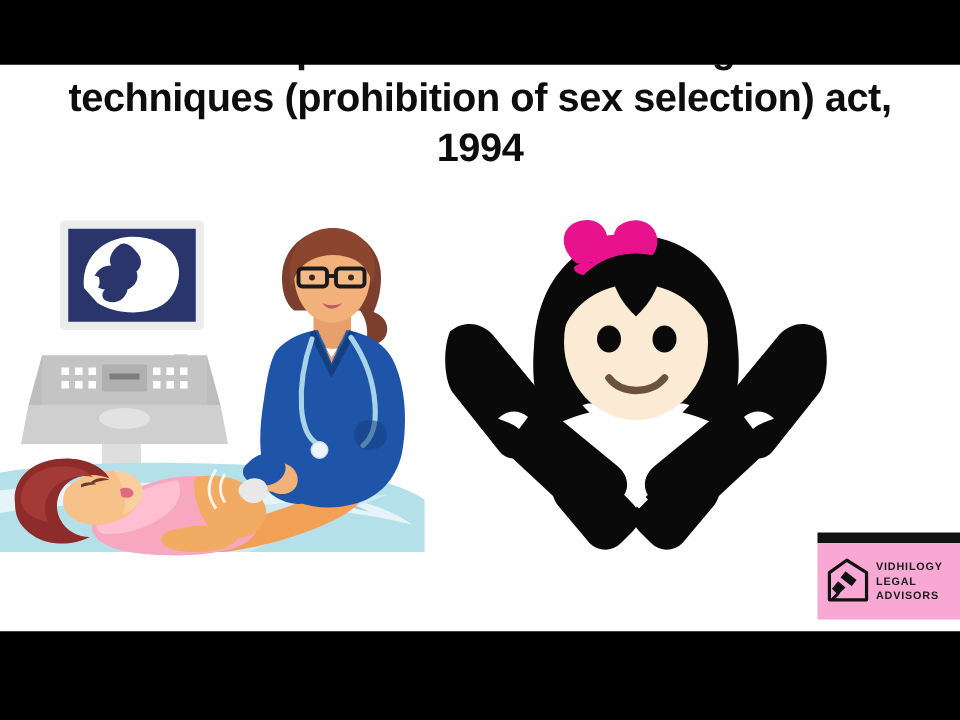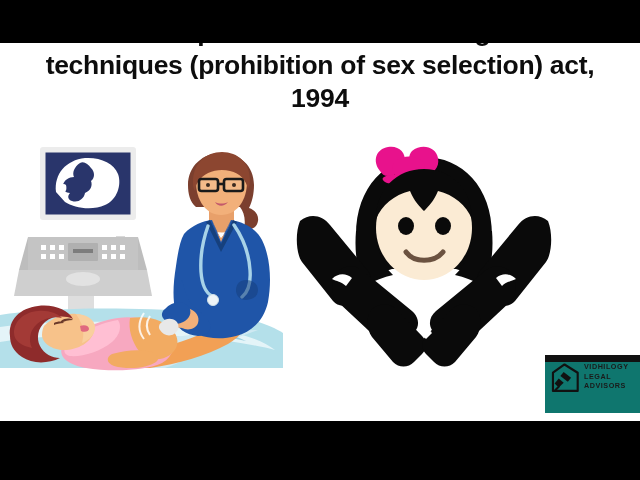--- a/index.html
+++ b/index.html
@@ -84,22 +84,23 @@
   .logo-rule {
     position: absolute;
     left: 0; top: 0;
     width: 95px; height: 7px;
     background: #111111;
   }
   .logo-plate {
     position: absolute;
     left: 0; top: 7px;
     width: 95px; height: 51px;
-    background: #0f766e;
+    background: #f9a8d4;
     display: flex;
+    align-items: center;
   }
   .logo-mark {
     width: 33px; height: 33px;
     margin-left: 3px;
     flex: 0 0 auto;
   }
   .logo-mark svg { display:block; width:100%; height:100%; }
   .logo-text {
     margin-left: 3px;
     font-family: "Liberation Sans", sans-serif;

